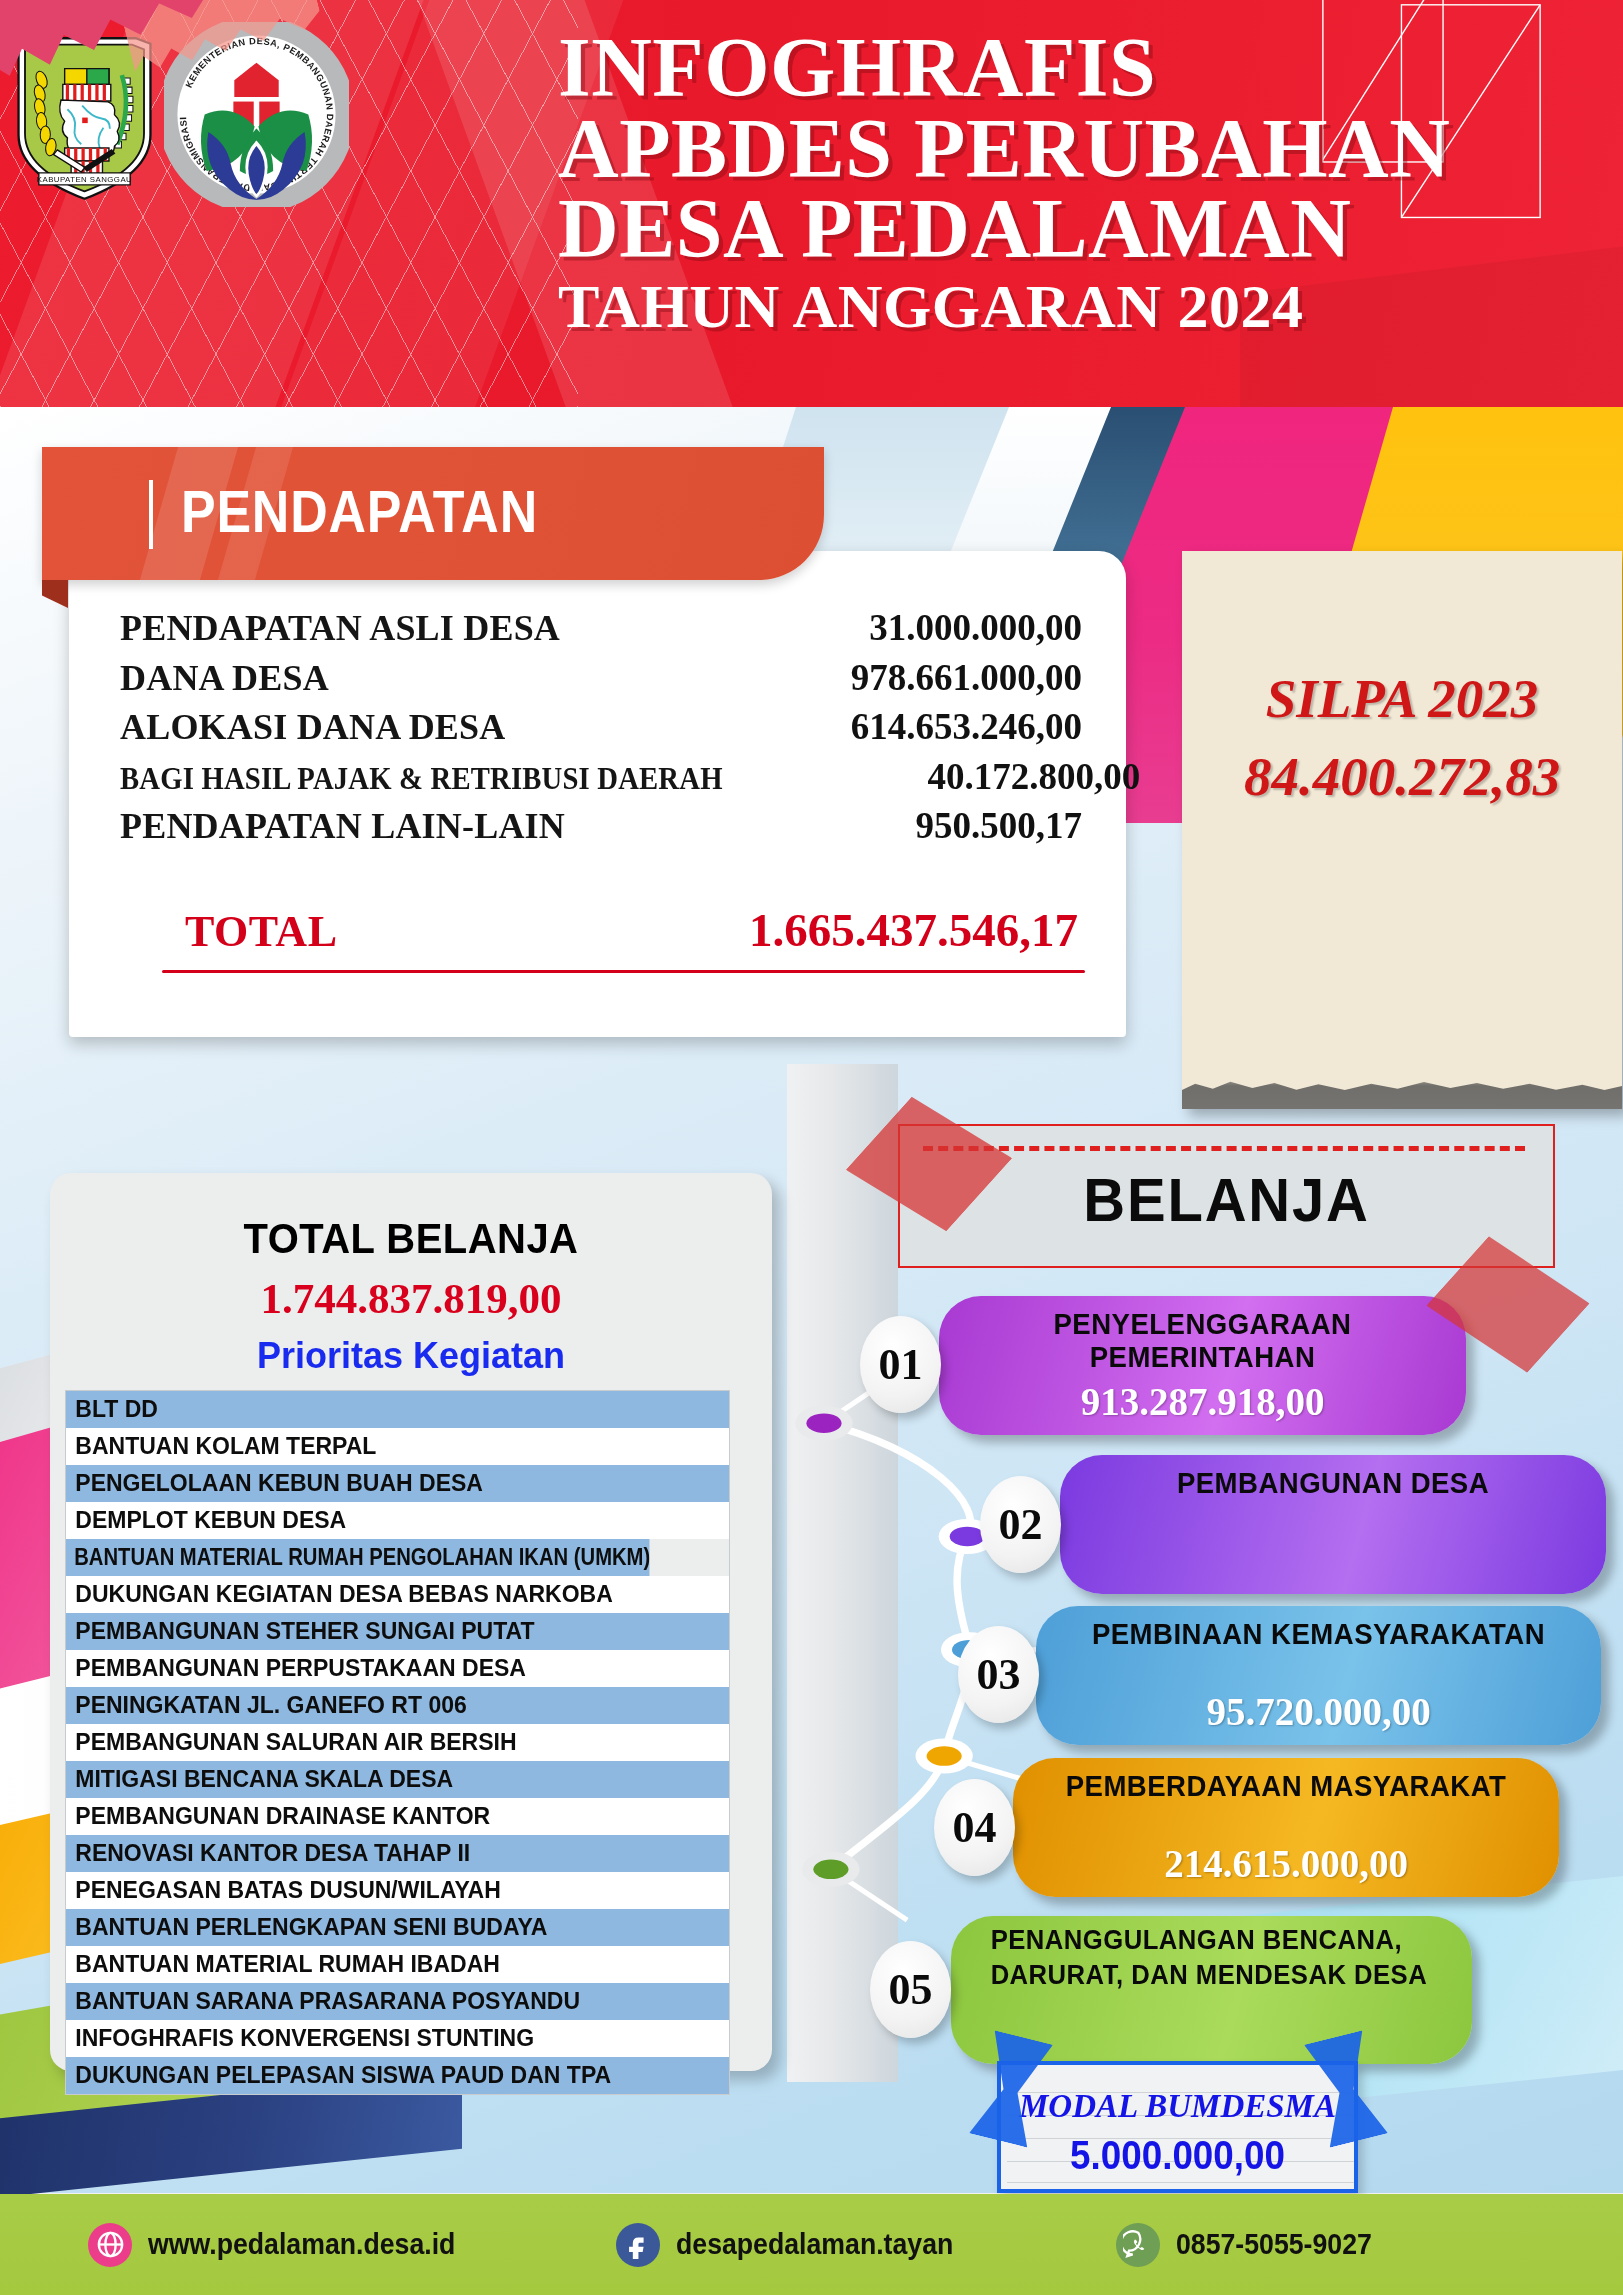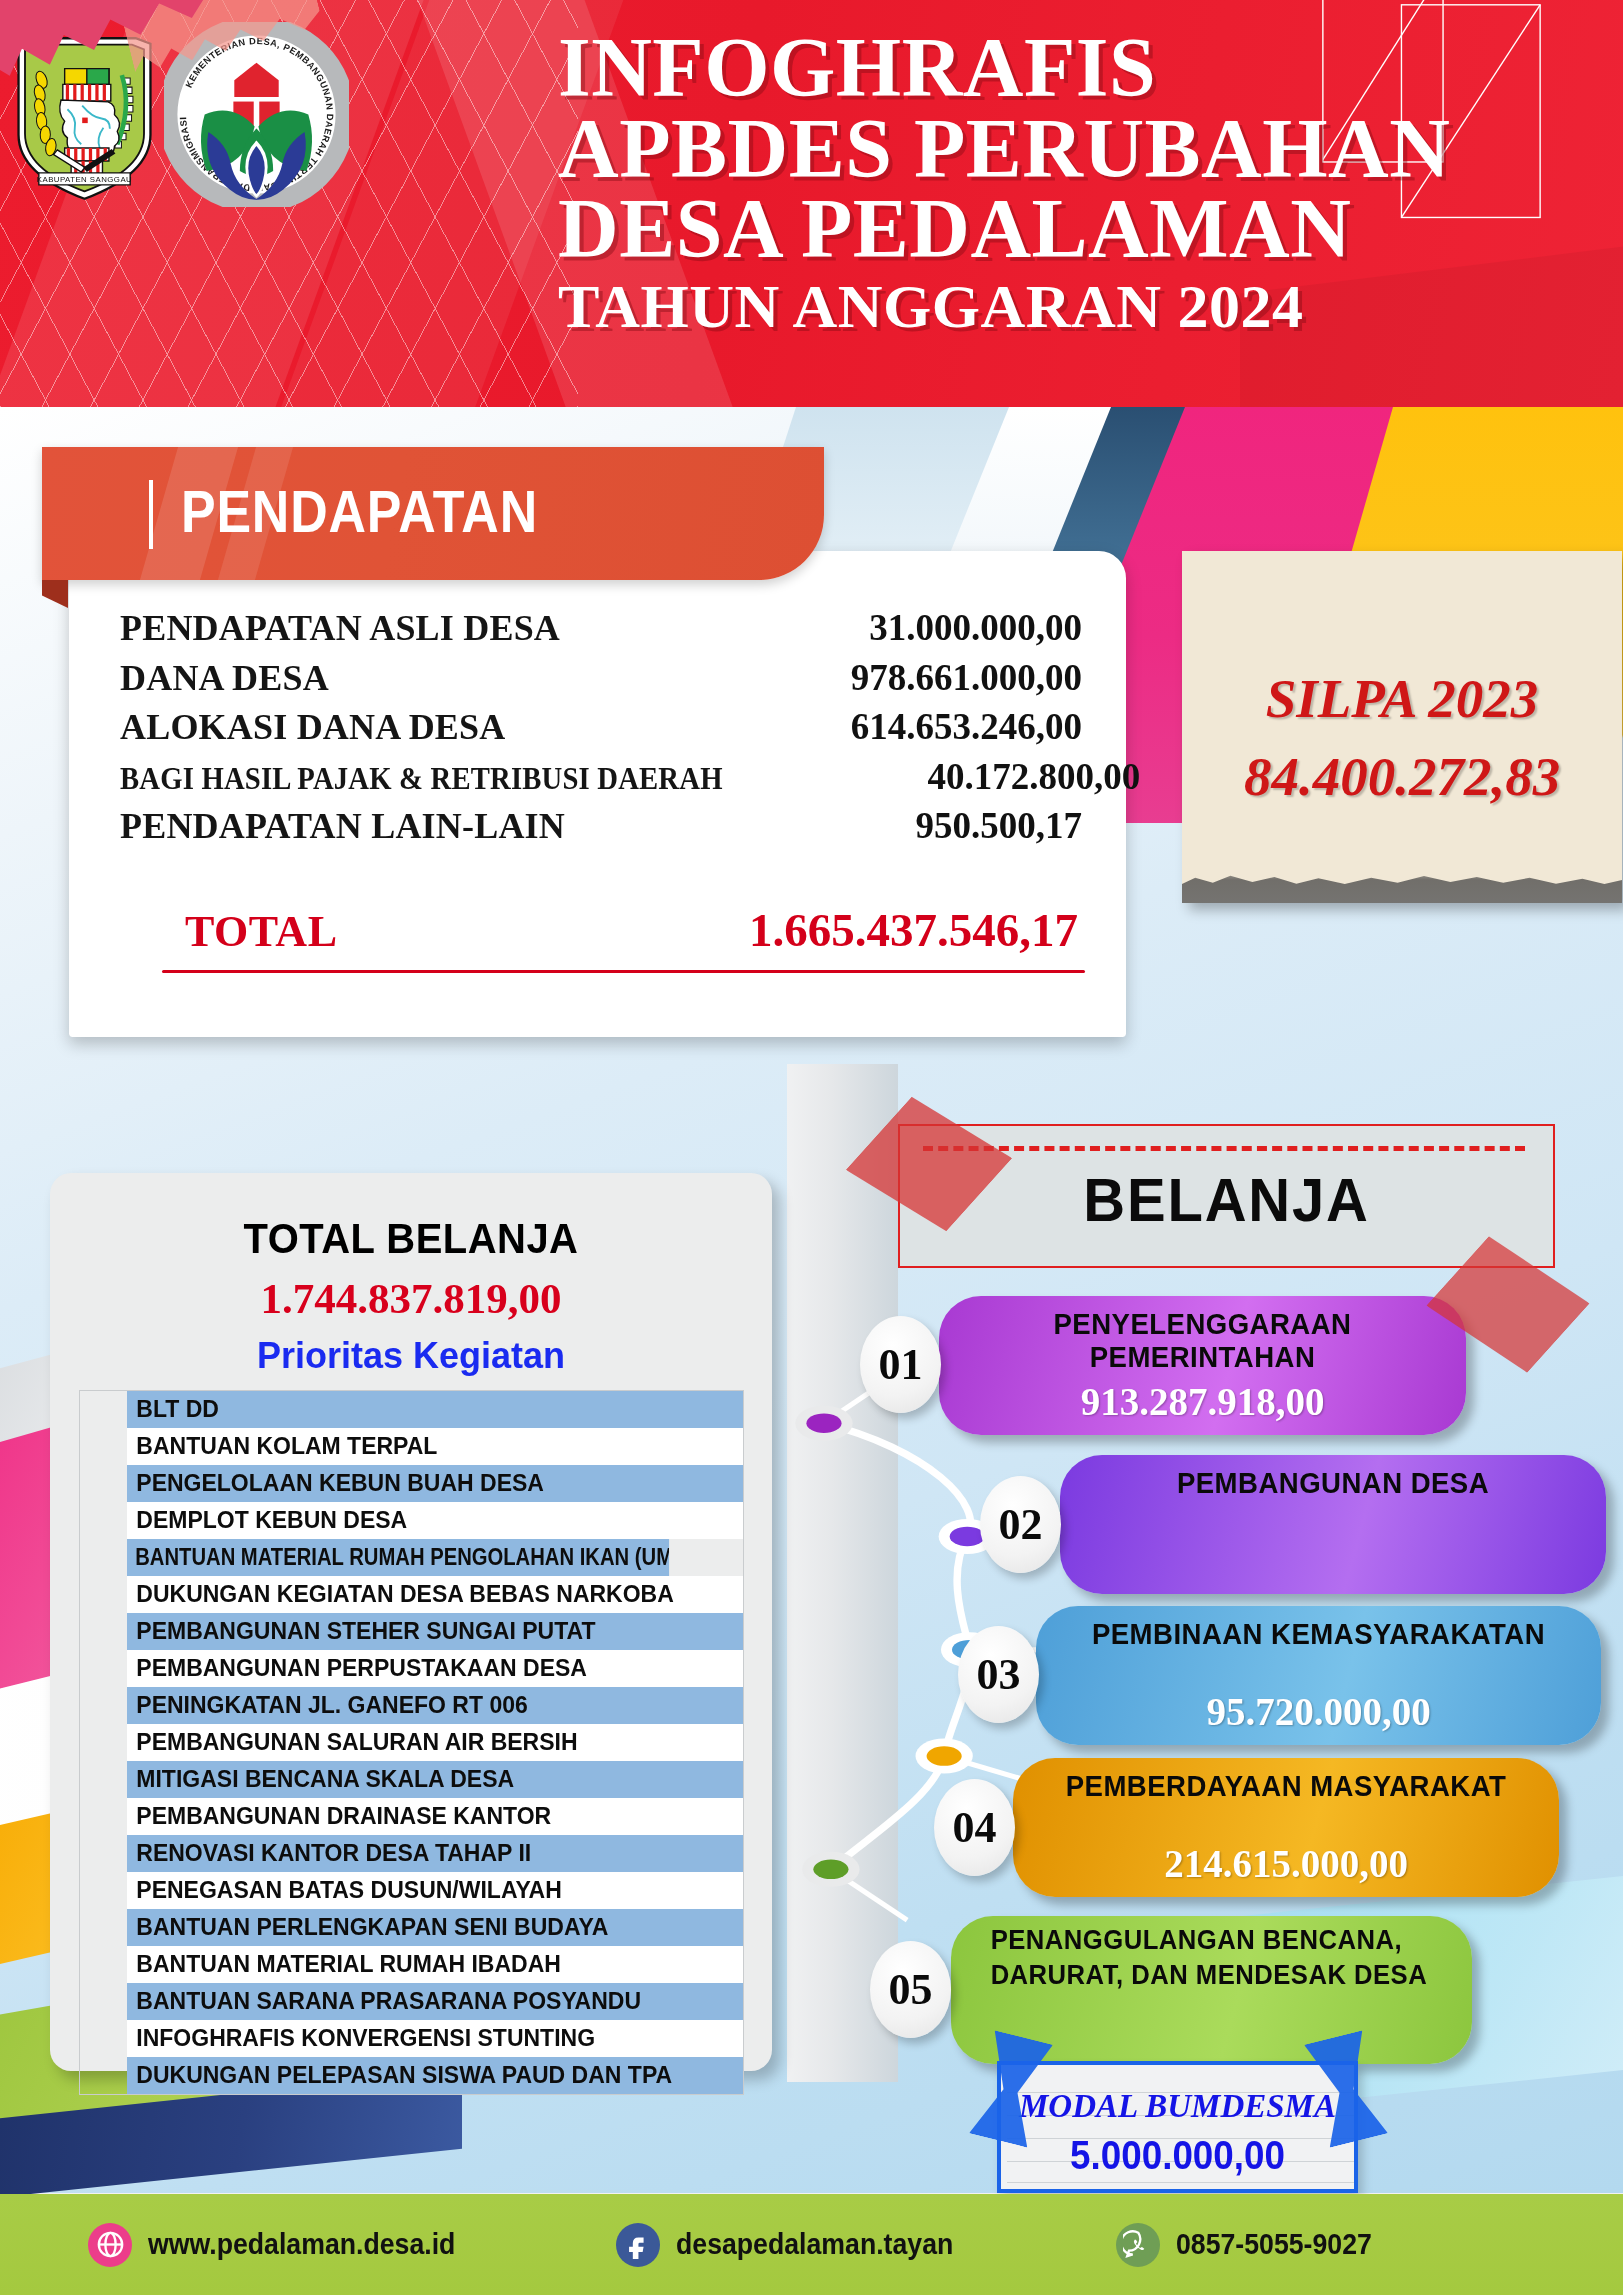--- a/index.html
+++ b/index.html
@@ -209,21 +209,21 @@
     color: #d4001a; font-size: 44px; letter-spacing: 0.5px; }
   .pend-total .val { font-family: "Liberation Serif", serif; font-weight: bold;
     color: #d4001a; font-size: 47px; }
   .pend-underline {
     position: absolute; left: 93px; top: 419px; width: 923px; height: 3.2px;
     background: #d4001a; border-radius: 1.9px;
   }
 
   
   .silpa {
-    position: absolute; left: 1182px; top: 551px; width: 440px; height: 352px; z-index: 6;
+    position: absolute; left: 1182px; top: 551px; width: 440px; height: 558px; z-index: 6;
     background: #f1e8d6;
     box-shadow: 6.5px 7.4px 12px rgba(0,0,0,.28);
   }
   .silpa-torn {
     position:absolute; left:0; bottom:0; width:100%; height:42px;
     background: linear-gradient(180deg, rgba(0,0,0,0) 0%, rgba(70,70,70,.75) 45%, rgba(95,95,95,.85) 100%);
     clip-path: polygon(0% 55%, 3% 40%, 7% 52%, 11% 35%, 16% 50%, 21% 38%, 26% 54%, 31% 41%, 37% 55%,
                        43% 40%, 49% 52%, 55% 36%, 61% 50%, 67% 38%, 73% 52%, 79% 40%, 85% 54%, 91% 42%,
                        96% 55%, 100% 45%, 100% 100%, 0% 100%);
   }
@@ -270,21 +270,21 @@
     transform: scaleX(.93);
   }
   .lp-amount {
     position:absolute; left:0; top:101px; width:100%; text-align:center;
     font-family:"Liberation Serif", serif; font-weight:bold; font-size: 43px; color:#d8001c;
   }
   .lp-sub {
     position:absolute; left:0; top:162px; width:100%; text-align:center;
     font-family:"Liberation Sans", sans-serif; font-weight:bold; font-size: 36px; color:#1a2bf0;
   }
-  .lp-list { position:absolute; left: 29px; top: 217px; width: 665px; border: 0.9px solid #c9ccce; padding-left: 47px; }
+  .lp-list { position:absolute; left: 15px; top: 217px; width: 665px; border: 0.9px solid #c9ccce; }
   .lp-item {
     height: 37px; line-height: 37px;
     font-family:"Liberation Sans Narrow","Liberation Sans", sans-serif;
     font-weight: bold; font-size: 23px; color: #0d0d0d; padding-left: 9.3px;
     white-space: nowrap; overflow: hidden;
     transform-origin: left center;
   }
   .lp-item.odd  { background: #8fb8e0; }
   .lp-item.even { background: #ffffff; }
 

